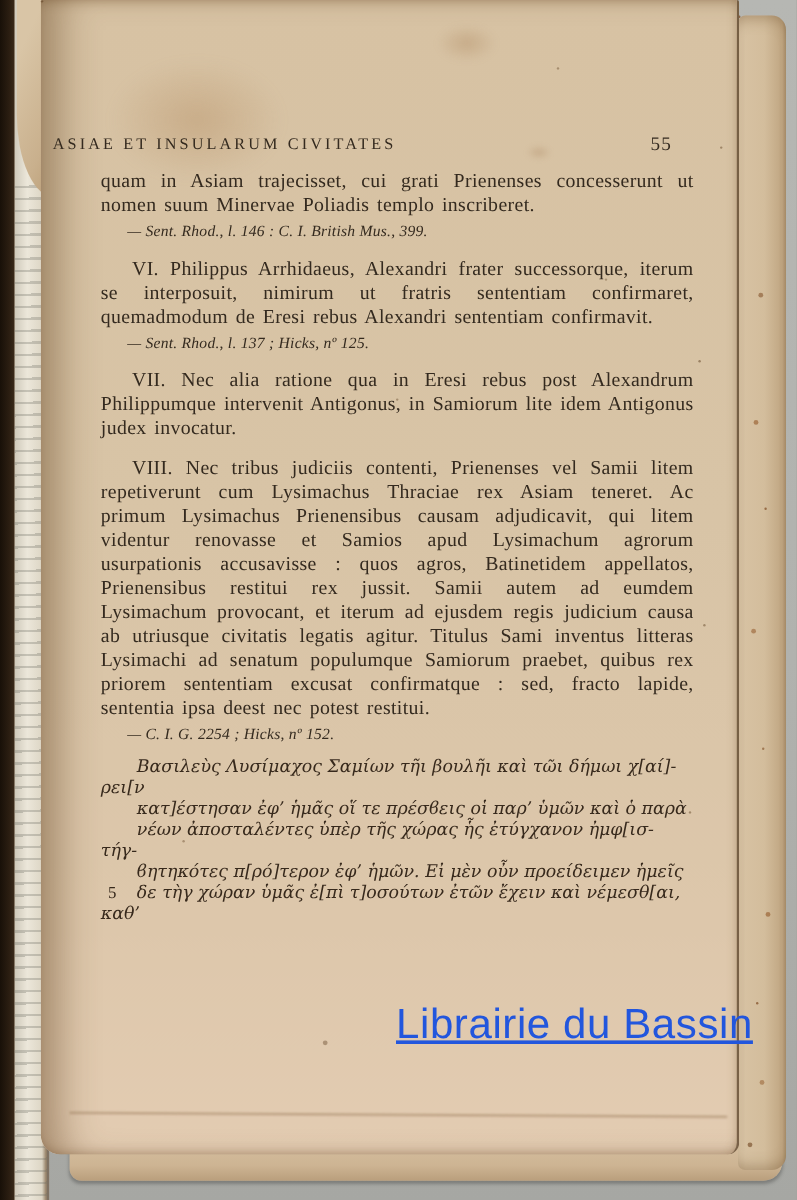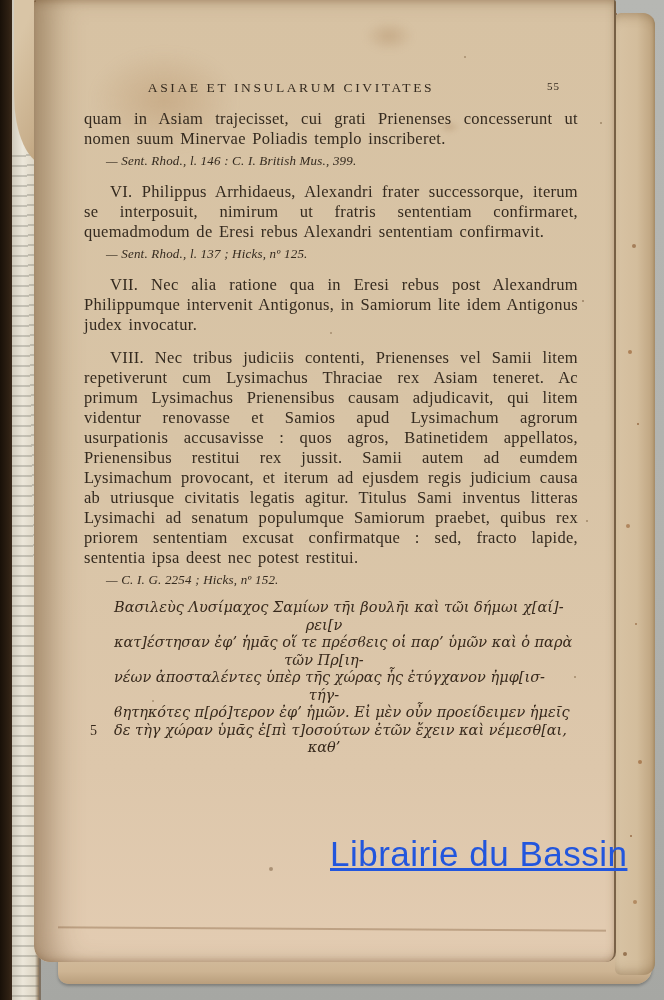--- a/index.html
+++ b/index.html
@@ -57,35 +57,35 @@
   #page-speckles{position:absolute;left:0;top:0;width:2px;height:2px;border-radius:50%;
       background:rgba(92,62,32,.55);
       box-shadow:548px 300px 0 0 rgba(92,62,32,.5),566px 122px 0 0 rgba(92,62,32,.45),
                  296px 332px 0 0 rgba(92,62,32,.4),552px 520px 0 0 rgba(92,62,32,.45),
                  118px 700px 0 0 rgba(92,62,32,.4),470px 232px 0 0 rgba(92,62,32,.35),
                  540px 676px 0 0 rgba(92,62,32,.45),236px 868px 0 1px rgba(92,62,32,.4),
                  430px 56px 0 0 rgba(92,62,32,.4);}
 
   
   #text-block{position:absolute;left:50px;top:0;width:494px;color:#342a1f;}
-  .running-head{position:relative;margin-top:80px;height:17px;text-align:center;
+  .running-head{position:relative;margin-top:112px;height:17px;text-align:left;
       font-size:13.5px;letter-spacing:2.6px;white-space:nowrap;}
   .running-head .title{display:inline-block;transform:translateX(-40px);}
-  .running-head .pageno{position:absolute;right:18px;top:0;font-size:11px;letter-spacing:1px;}
+  .running-head .pageno{position:absolute;right:18px;top:0;font-size:16px;letter-spacing:1px;}
 
   .para{font-size:16.5px;line-height:20px;text-align:justify;text-indent:26px;
         letter-spacing:.3px;word-spacing:2px;margin:13px 0 0 0;}
   .para.noindent{text-indent:0;margin-top:12px;}
   .cite{font-size:13px;line-height:16px;font-style:italic;letter-spacing:.2px;
         margin:4px 0 0 22px;}
 
   #greek-block{margin-top:11px;font-family:"DejaVu Serif", serif;font-style:italic;
         font-size:14.5px;line-height:17.5px;color:#37291c;}
   .greek-line{position:relative;padding-left:30px;white-space:nowrap;}
-  .greek-line.right{text-align:center;padding-left:0;padding-right:14px;}
+  .greek-line.right{text-align:left;padding-left:0;padding-right:14px;}
   .greek-line .line-no{position:absolute;left:6px;top:0;font-style:normal;
         font-family:"Liberation Serif", serif;font-size:14px;}
 
   
   #watermark{position:absolute;left:330px;top:834px;z-index:10;
       font-family:"Liberation Sans", sans-serif;font-size:35px;font-weight:400;
       letter-spacing:.5px;white-space:nowrap;}
 </style>
 </head>
 <body>
@@ -123,21 +123,20 @@
           <div class="cite">— Sent. Rhod., l. 137 ; Hicks, nº 125.</div>
           <div class="para">VII. Nec alia ratione qua in Eresi rebus post Alexandrum Philippumque intervenit Antigonus, in Samiorum lite idem Antigonus judex invocatur.</div>
           <div class="para">VIII. Nec tribus judiciis contenti, Prienenses vel Samii litem repetiverunt cum Lysimachus Thraciae rex Asiam teneret. Ac primum Lysimachus Prienensibus causam adjudicavit, qui litem videntur renovasse et Samios apud Lysimachum agrorum usurpationis accusavisse : quos agros, Batinetidem appellatos, Prienensibus restitui rex jussit. Samii autem ad eumdem Lysimachum provocant, et iterum ad ejusdem regis judicium causa ab utriusque civitatis legatis agitur. Titulus Sami inventus litteras Lysimachi ad senatum populumque Samiorum praebet, quibus rex priorem sententiam excusat confirmatque : sed, fracto lapide, sententia ipsa deest nec potest restitui.</div>
           <div class="cite">— C. I. G. 2254 ; Hicks, nº 152.</div>
         </div>
 
       <div id="greek-block">
           <div class="greek-line left">Βασιλεὺς Λυσίμαχος Σαμίων τῆι βουλῆι καὶ τῶι δήμωι χ[αί]-</div>
           <div class="greek-line right">ρει[ν</div>
           <div class="greek-line left">κατ]έστησαν ἐφ’ ἡμᾶς οἵ τε πρέσϐεις οἱ παρ’ ὑμῶν καὶ ὁ παρὰ</div>
-          <div class="greek-line right">τῶν Πρ[ιη-</div>
           <div class="greek-line left">νέων ἀποσταλέντες ὑπὲρ τῆς χώρας ἧς ἐτύγχανον ἠμφ[ισ-</div>
           <div class="greek-line right">τήγ-</div>
           <div class="greek-line left">ϐητηκότες π[ρό]τερον ἐφ’ ἡμῶν. Εἰ μὲν οὖν προείδειμεν ἡμεῖς</div>
           <div class="greek-line left"><span class="line-no">5</span>δε τὴγ χώραν ὑμᾶς ἐ[πὶ τ]οσούτων ἐτῶν ἔχειν καὶ νέμεσθ[αι,</div>
           <div class="greek-line right">καθ’</div>
         </div>
     </div>
   </div>
 
   <div id="watermark" style="color: rgb(34, 86, 221); text-decoration: underline;">Librairie du Bassin</div>

